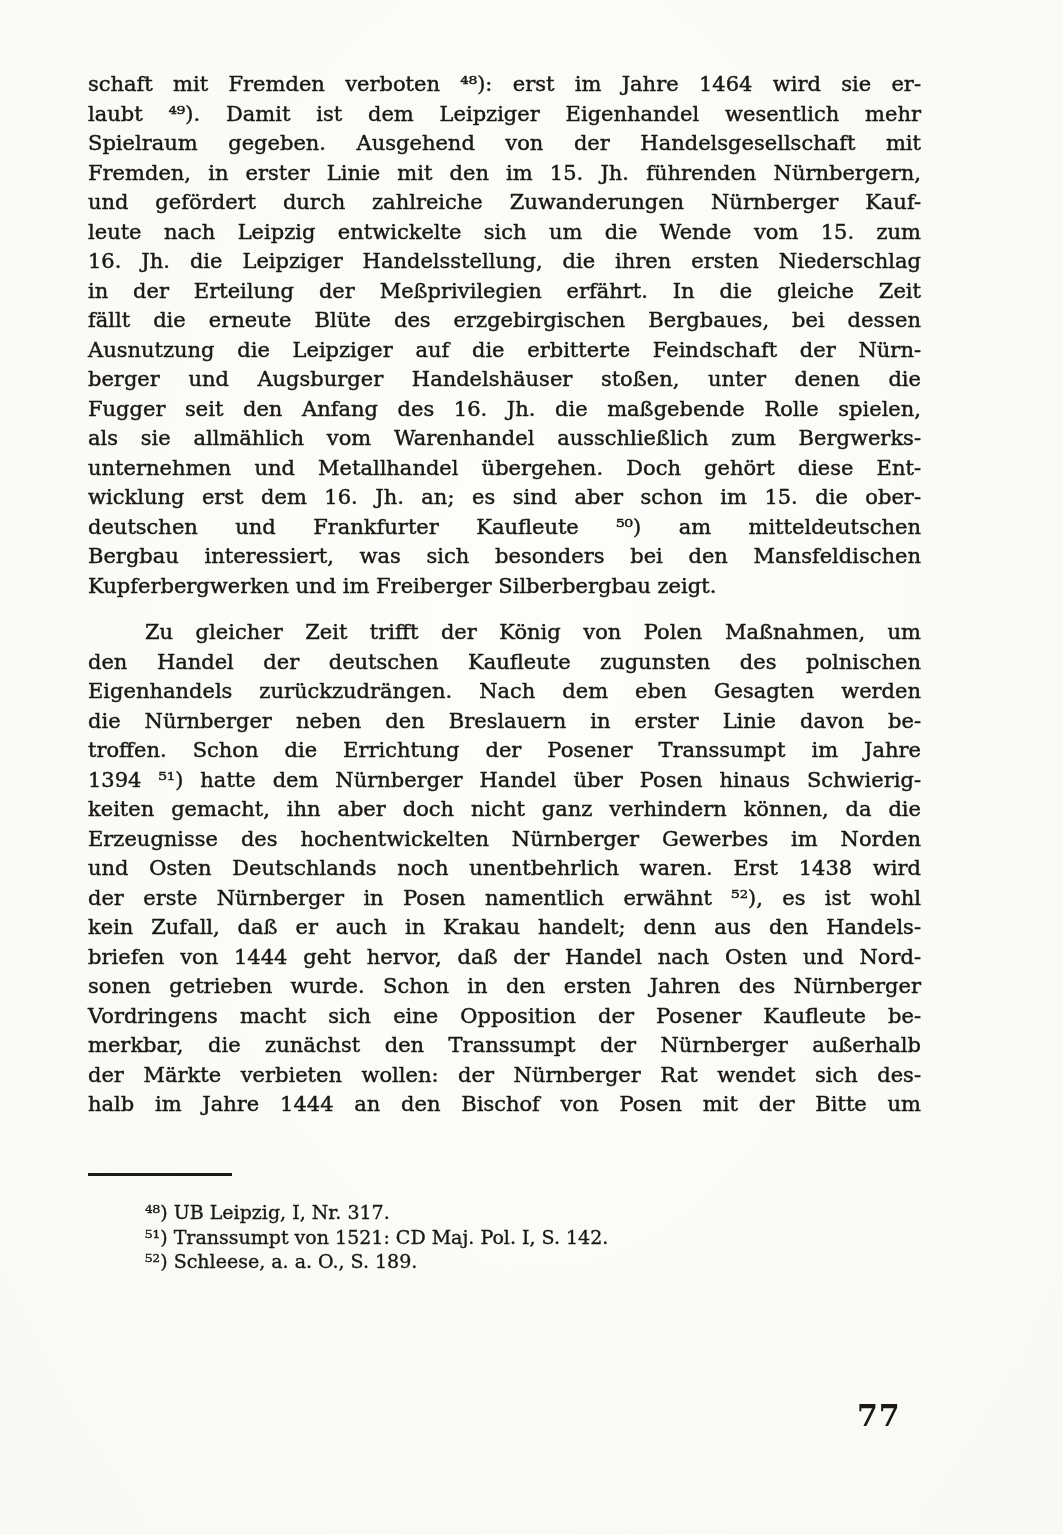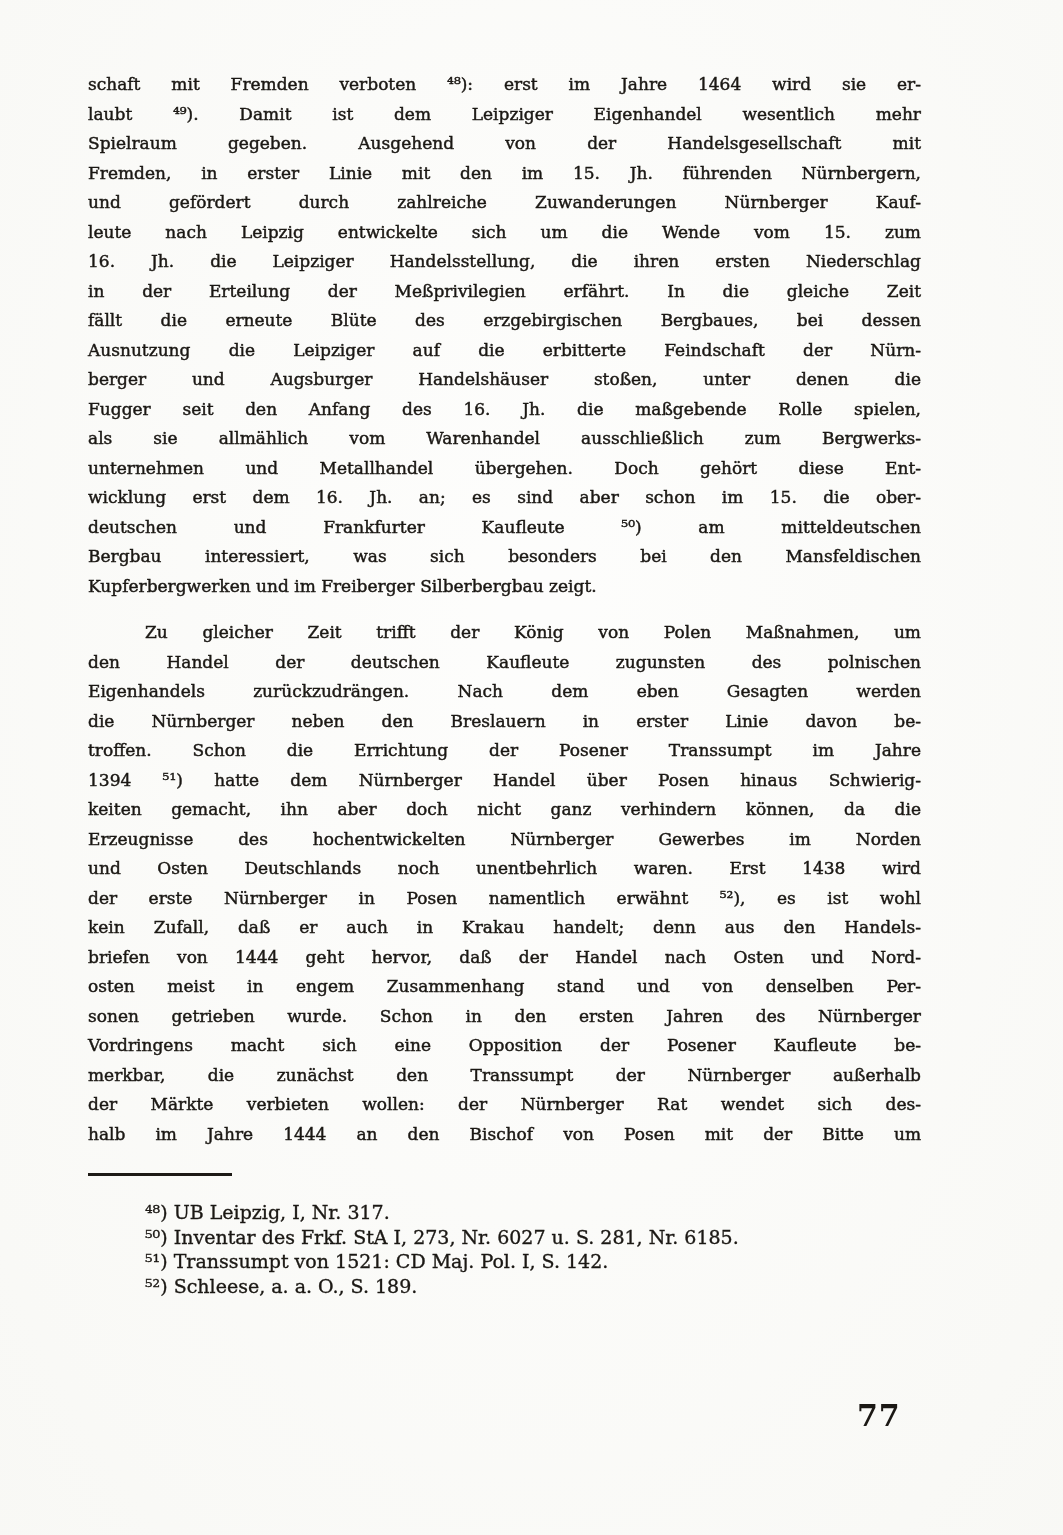--- a/index.html
+++ b/index.html
@@ -20,21 +20,21 @@
     inset: 0;
     background:
       radial-gradient(ellipse at 50% 40%, rgba(255,255,255,0.6), rgba(240,240,236,0.25)),
       #fbfbf8;
   }
   .body-text {
     position: absolute;
     left: 88px;
     top: 70px;
     width: 833px;
-    font-size: 17px;
+    font-size: 21px;
     line-height: 29.5px;
     -webkit-text-stroke: 0.45px currentColor;
   }
   .paragraph { margin: 0; }
   .paragraph.second { margin-top: 17px; }
   .line {
     height: 29.5px;
     text-align: justify;
     text-align-last: justify;
     white-space: nowrap;
@@ -107,34 +107,32 @@
       <div class="line">Eigenhandels zurückzudrängen. Nach dem eben Gesagten werden</div>
       <div class="line">die Nürnberger neben den Breslauern in erster Linie davon be-</div>
       <div class="line">troffen. Schon die Errichtung der Posener Transsumpt im Jahre</div>
       <div class="line">1394 ⁵¹) hatte dem Nürnberger Handel über Posen hinaus Schwierig-</div>
       <div class="line">keiten gemacht, ihn aber doch nicht ganz verhindern können, da die</div>
       <div class="line">Erzeugnisse des hochentwickelten Nürnberger Gewerbes im Norden</div>
       <div class="line">und Osten Deutschlands noch unentbehrlich waren. Erst 1438 wird</div>
       <div class="line">der erste Nürnberger in Posen namentlich erwähnt ⁵²), es ist wohl</div>
       <div class="line">kein Zufall, daß er auch in Krakau handelt; denn aus den Handels-</div>
       <div class="line">briefen von 1444 geht hervor, daß der Handel nach Osten und Nord-</div>
-      <div class="line">osten meist in engem Zusammenhang stand und von denselben Per-</div>
       <div class="line">sonen getrieben wurde. Schon in den ersten Jahren des Nürnberger</div>
       <div class="line">Vordringens macht sich eine Opposition der Posener Kaufleute be-</div>
       <div class="line">merkbar, die zunächst den Transsumpt der Nürnberger außerhalb</div>
       <div class="line">der Märkte verbieten wollen: der Nürnberger Rat wendet sich des-</div>
       <div class="line">halb im Jahre 1444 an den Bischof von Posen mit der Bitte um</div>
     </div>
 
   </div>
 
   <div class="footnote-rule"></div>
 
   <div class="footnotes">
     <div class="footnote-item">⁴⁸) UB Leipzig, I, Nr. 317.</div>
-    <div class="footnote-item">⁵⁰) Inventar des Frkf. StA I, 273, Nr. 6027 u. S. 281, Nr. 6185.</div>
     <div class="footnote-item">⁵¹) Transsumpt von 1521: CD Maj. Pol. I, S. 142.</div>
     <div class="footnote-item">⁵²) Schleese, a. a. O., S. 189.</div>
   </div>
 
   <div class="page-number">77</div>
 
 </div>
 
 </body></html>

